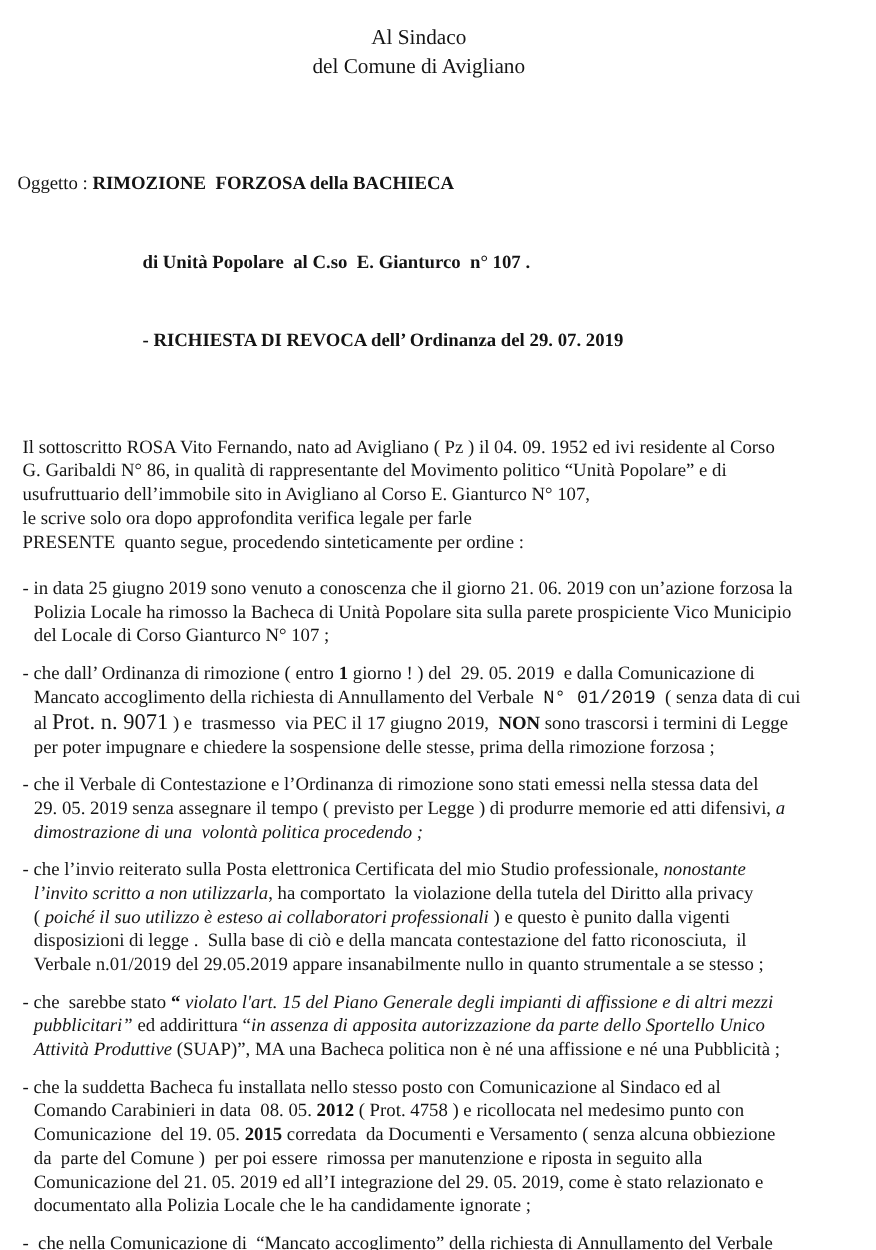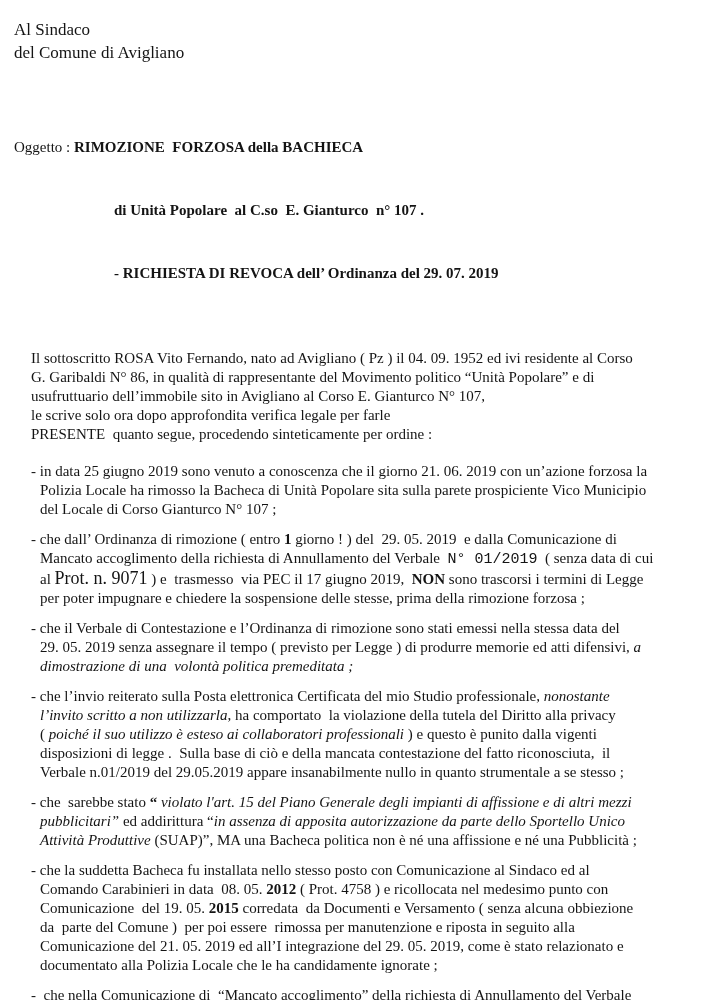--- a/index.html
+++ b/index.html
@@ -11,39 +11,39 @@
   .page {
     box-sizing: border-box;
     width: 701px; height: 1000px;
     padding: 18px 6px 0 14px;
     font-family: "Liberation Serif", "DejaVu Serif", serif;
     font-size: 15px;
     line-height: 19px;
     color: #141414;
   }
   .recipient {
-    text-align: left;
+    text-align: center;
     margin-right: 39px;
     font-size: 17px;
     line-height: 23px;
   }
   .subject {
     margin-top: 31px;
     line-height: 21px;
     white-space: pre;
   }
   .subject .bold { font-weight: bold; font-family: Liberation Serif, serif; }
   .subject-indent {
     margin-left: 100px;
     font-weight: bold;
     white-space: pre;
   }
   .para {
     white-space: pre;
-    margin: 0 0 11px 17px;
+    margin: 0 0 11px 4px;
   }
   .intro { margin-top: 23px; margin-bottom: 18px; }
   .hang { padding-left: 9px; text-indent: -9px; }
   .run-n { }
   .run-b { font-weight: bold; }
   .run-i { font-style: italic; }
   .run-s { font-family: Liberation Mono, monospace; font-size: 15px; }
   .run-sm { font-size: 18px; }
 </style>
 </head>
@@ -59,19 +59,19 @@
   <div class="subject">
     <div><span>Oggetto : </span><span class="bold">RIMOZIONE  FORZOSA della BACHIECA</span></div>
     <div class="subject-indent">di Unità Popolare  al C.so  E. Gianturco  n° 107 .</div>
     <div class="subject-indent">- RICHIESTA DI REVOCA dell’ Ordinanza del 29. 07. 2019</div>
   </div>
 
   <div class="para intro"><span class="run-n">Il sottoscritto ROSA Vito Fernando, nato ad Avigliano ( Pz ) il 04. 09. 1952 ed ivi residente al Corso</span><br><span class="run-n">G. Garibaldi N° 86, in qualità di rappresentante del Movimento politico “Unità Popolare” e di</span><br><span class="run-n">usufruttuario dell’immobile sito in Avigliano al Corso E. Gianturco N° 107,</span><br><span class="run-n">le scrive solo ora dopo approfondita verifica legale per farle</span><br><span class="run-n">PRESENTE  quanto segue, procedendo sinteticamente per ordine :</span></div>
 
   <div class="para hang"><span class="run-n">- in data 25 giugno 2019 sono venuto a conoscenza che il giorno 21. 06. 2019 con un’azione forzosa la</span><br><span class="run-n">Polizia Locale ha rimosso la Bacheca di Unità Popolare sita sulla parete prospiciente Vico Municipio</span><br><span class="run-n">del Locale di Corso Gianturco N° 107 ;</span></div>
   <div class="para hang"><span class="run-n">- che dall’ Ordinanza di rimozione ( entro </span><span class="run-b">1</span><span class="run-n"> giorno ! ) del  29. 05. 2019  e dalla Comunicazione di</span><br><span class="run-n">Mancato accoglimento della richiesta di Annullamento del Verbale  </span><span class="run-s">N° 01/2019</span><span class="run-n">  ( senza data di cui</span><br><span class="run-n">al </span><span class="run-sm">Prot. n. 9071</span><span class="run-n"> ) e  trasmesso  via PEC il 17 giugno 2019,  </span><span class="run-b">NON</span><span class="run-n"> sono trascorsi i termini di Legge</span><br><span class="run-n">per poter impugnare e chiedere la sospensione delle stesse, prima della rimozione forzosa ;</span></div>
-  <div class="para hang"><span class="run-n">- che il Verbale di Contestazione e l’Ordinanza di rimozione sono stati emessi nella stessa data del</span><br><span class="run-n">29. 05. 2019 senza assegnare il tempo ( previsto per Legge ) di produrre memorie ed atti difensivi, </span><span class="run-i">a</span><br><span class="run-i">dimostrazione di una  volontà politica premeditata ;</span></div>
+  <div class="para hang"><span class="run-n">- che il Verbale di Contestazione e l’Ordinanza di rimozione sono stati emessi nella stessa data del</span><br><span class="run-n">29. 05. 2019 senza assegnare il tempo ( previsto per Legge ) di produrre memorie ed atti difensivi, </span><span class="run-i">a</span><br><span class="run-i">dimostrazione di una  volontà politica procedendo ;</span></div>
   <div class="para hang"><span class="run-n">- che l’invio reiterato sulla Posta elettronica Certificata del mio Studio professionale, </span><span class="run-i">nonostante</span><br><span class="run-i">l’invito scritto a non utilizzarla</span><span class="run-n">, ha comportato  la violazione della tutela del Diritto alla privacy</span><br><span class="run-n">( </span><span class="run-i">poiché il suo utilizzo è esteso ai collaboratori professionali</span><span class="run-n"> ) e questo è punito dalla vigenti</span><br><span class="run-n">disposizioni di legge .  Sulla base di ciò e della mancata contestazione del fatto riconosciuta,  il</span><br><span class="run-n">Verbale n.01/2019 del 29.05.2019 appare insanabilmente nullo in quanto strumentale a se stesso ;</span></div>
   <div class="para hang"><span class="run-n">- che  sarebbe stato </span><span class="run-b">“ </span><span class="run-i">violato l'art. 15 del Piano Generale degli impianti di affissione e di altri mezzi</span><br><span class="run-i">pubblicitari”</span><span class="run-n"> ed addirittura “</span><span class="run-i">in assenza di apposita autorizzazione da parte dello Sportello Unico</span><br><span class="run-i">Attività Produttive</span><span class="run-n"> (SUAP)”, MA una Bacheca politica non è né una affissione e né una Pubblicità ;</span></div>
   <div class="para hang"><span class="run-n">- che la suddetta Bacheca fu installata nello stesso posto con Comunicazione al Sindaco ed al</span><br><span class="run-n">Comando Carabinieri in data  08. 05. </span><span class="run-b">2012</span><span class="run-n"> ( Prot. 4758 ) e ricollocata nel medesimo punto con</span><br><span class="run-n">Comunicazione  del 19. 05. </span><span class="run-b">2015</span><span class="run-n"> corredata  da Documenti e Versamento ( senza alcuna obbiezione</span><br><span class="run-n">da  parte del Comune )  per poi essere  rimossa per manutenzione e riposta in seguito alla</span><br><span class="run-n">Comunicazione del 21. 05. 2019 ed all’I integrazione del 29. 05. 2019, come è stato relazionato e</span><br><span class="run-n">documentato alla Polizia Locale che le ha candidamente ignorate ;</span></div>
   <div class="para hang"><span class="run-n">-  che nella Comunicazione di  “Mancato accoglimento” della richiesta di Annullamento del Verbale</span><br><br></div>
 
 </div>
 
 </body></html>

